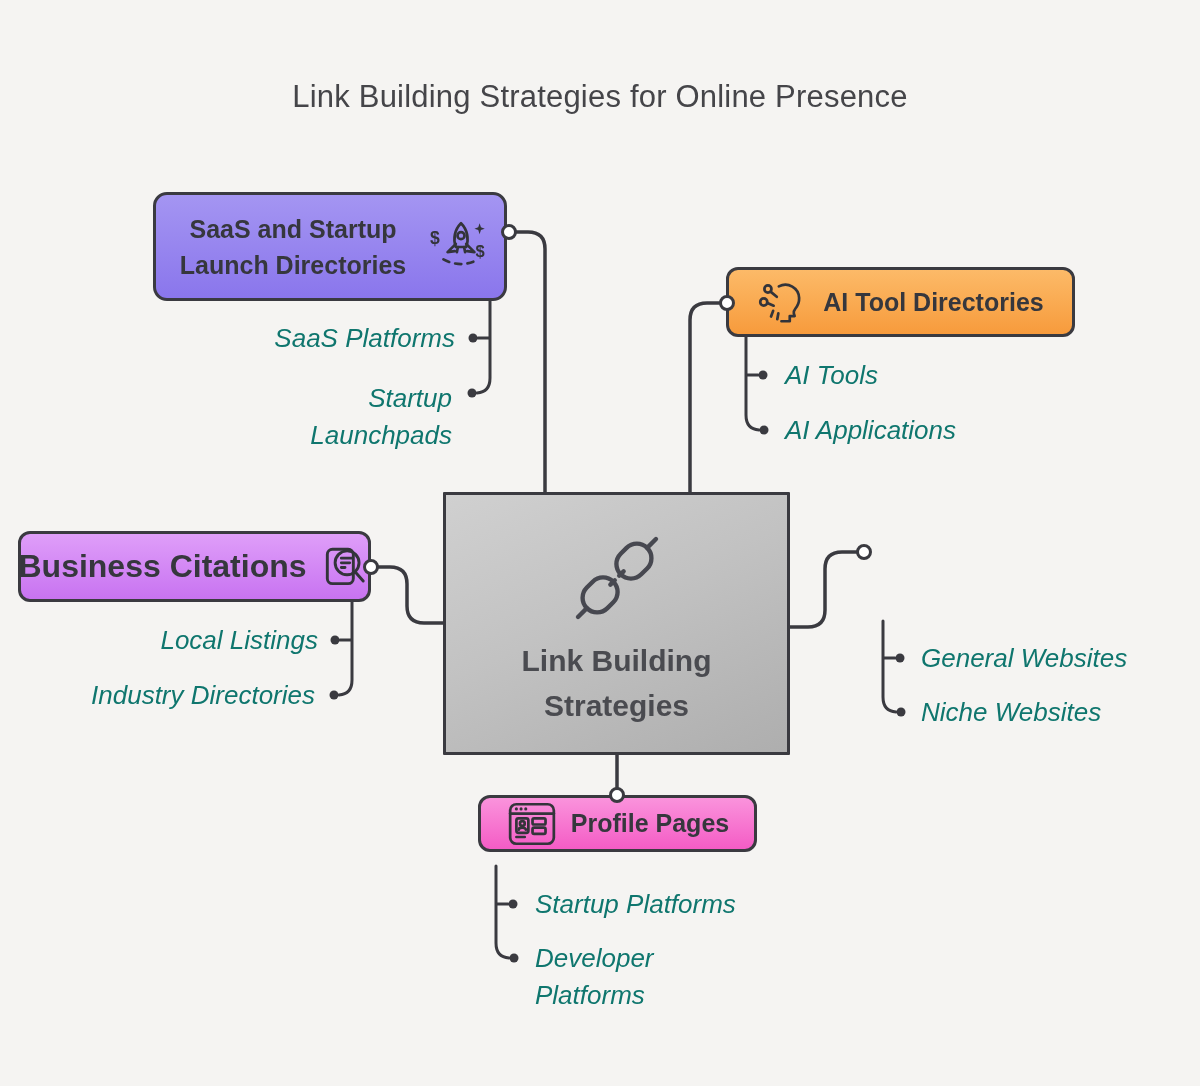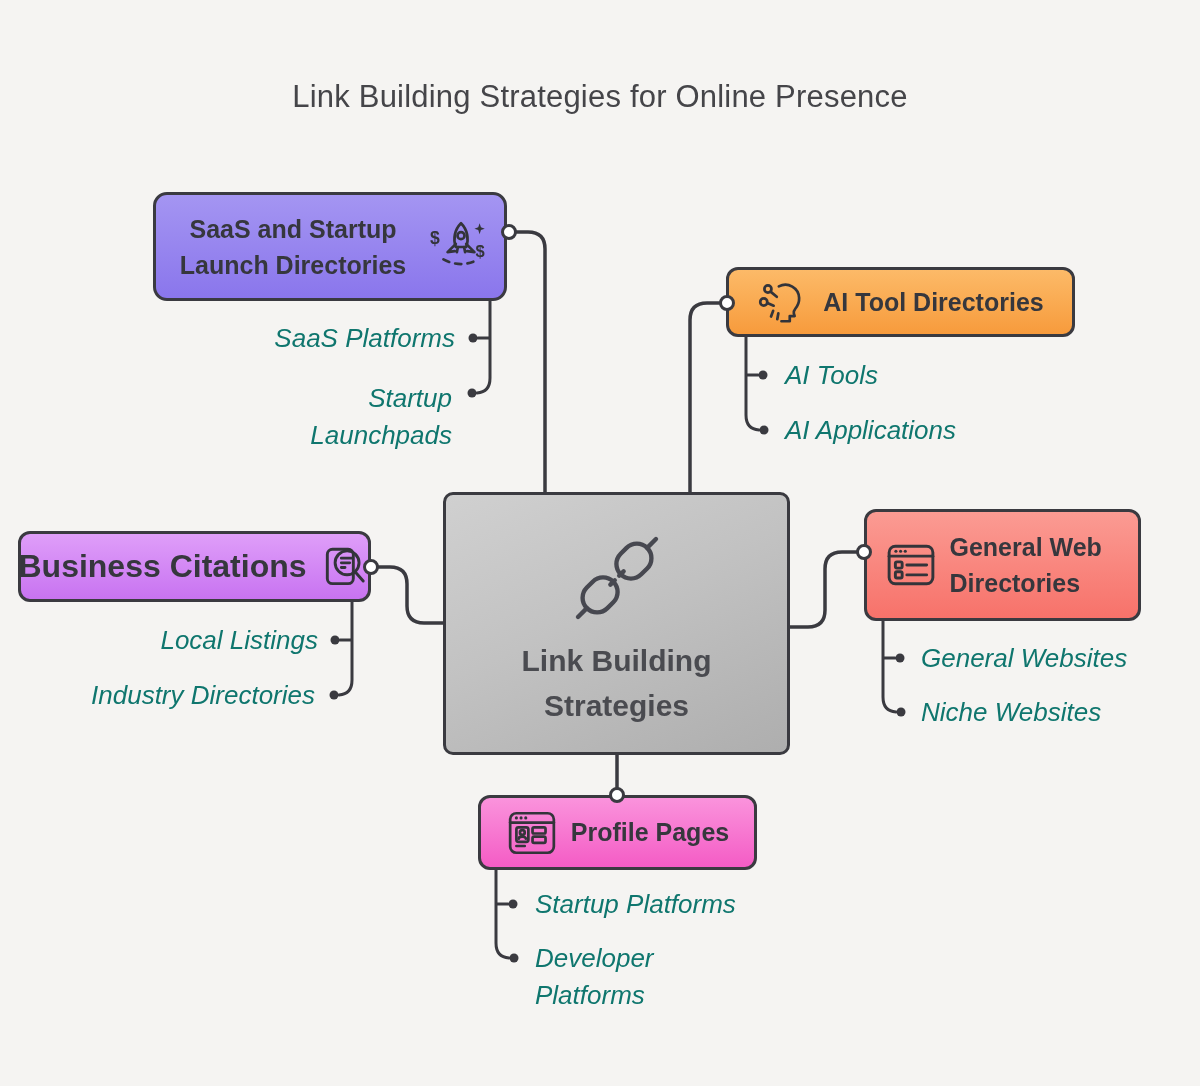--- a/index.html
+++ b/index.html
@@ -40,26 +40,26 @@
     background:linear-gradient(180deg,#df9ef9 0%,#c873f1 100%);
     gap:12px;font-size:32px;
   }
   .node-general{
     left:864px;top:509px;width:277px;height:112px;border-radius:12px;
     background:linear-gradient(180deg,#fb9b93 0%,#f7726a 100%);
     gap:14px;font-size:25px;
   }
   .node-general .lbl{width:170px;text-align:left;line-height:36px;}
   .node-profile{
-    left:478px;top:795px;width:279px;height:75px;border-radius:12px;
+    left:478px;top:795px;width:279px;height:57px;border-radius:12px;
     background:linear-gradient(180deg,#fa93dc 0%,#f45cc5 100%);
     gap:13px;font-size:25px;
   }
   .node-center{
-    left:443px;top:492px;width:347px;height:263px;border-radius:10px;
+    left:443px;top:492px;width:347px;height:263px;border-radius:1px;
     background:linear-gradient(155deg,#d0d0d0 0%,#c2c2c2 45%,#aeaeae 100%);
     flex-direction:column;gap:8px;padding-top:6px;
   }
   .node-center .lbl{width:260px;text-align:center;font-size:30px;line-height:45px;color:#4a4b50;}
   .child{
     position:absolute;font-size:26px;color:#0f766e;line-height:37px;
     transform:translateY(-50%);
     font-style:italic;
   }
   .child.r{text-align:right;white-space:nowrap;}
@@ -156,36 +156,20 @@
     <span class="icon">
       <svg width="52" height="50" viewBox="0 0 50 48" fill="none" stroke="#33343a" stroke-width="2.8" stroke-linecap="round" stroke-linejoin="round">
         <rect x="8" y="7" width="25" height="33" rx="5"></rect>
         <circle cx="27" cy="20" r="11.5"></circle>
         <path d="M21.5 15.5 H32 M21.5 20 H29.5 M21.5 24.5 H25"></path>
         <line x1="35.5" y1="29.5" x2="42.5" y2="37.5"></line>
       </svg>
     </span>
   </div>
 
-  <div class="box node-general">
-    <span class="icon">
-      <svg width="50" height="44" viewBox="0 0 48 42" fill="none" stroke="#33343a" stroke-width="2.8" stroke-linecap="round" stroke-linejoin="round">
-        <rect x="3" y="3" width="42" height="36" rx="6"></rect>
-        <line x1="3" y1="12.5" x2="45" y2="12.5"></line>
-        <circle cx="9.5" cy="7.8" r="1.5" fill="#33343a" stroke="none"></circle>
-        <circle cx="14" cy="7.8" r="1.5" fill="#33343a" stroke="none"></circle>
-        <circle cx="18.5" cy="7.8" r="1.5" fill="#33343a" stroke="none"></circle>
-        <rect x="9" y="18" width="6.5" height="6" rx="1.5"></rect>
-        <line x1="20" y1="21" x2="39" y2="21"></line>
-        <rect x="9" y="27.5" width="6.5" height="6" rx="1.5"></rect>
-        <line x1="20" y1="30.5" x2="39" y2="30.5"></line>
-      </svg>
-    </span>
-    <span class="lbl wrap">General Web Directories</span>
-  </div>
 
   <div class="box node-profile">
     <span class="icon">
       <svg width="52" height="48" viewBox="0 0 50 46" fill="none" stroke="#33343a" stroke-width="2.6" stroke-linecap="round" stroke-linejoin="round">
         <rect x="4" y="4" width="42" height="38" rx="6"></rect>
         <line x1="4" y1="13" x2="46" y2="13"></line>
         <circle cx="10" cy="8.5" r="1.5" fill="#33343a" stroke="none"></circle>
         <circle cx="14.5" cy="8.5" r="1.5" fill="#33343a" stroke="none"></circle>
         <circle cx="19" cy="8.5" r="1.5" fill="#33343a" stroke="none"></circle>
         <rect x="10" y="17.5" width="11.5" height="14" rx="2"></rect>

